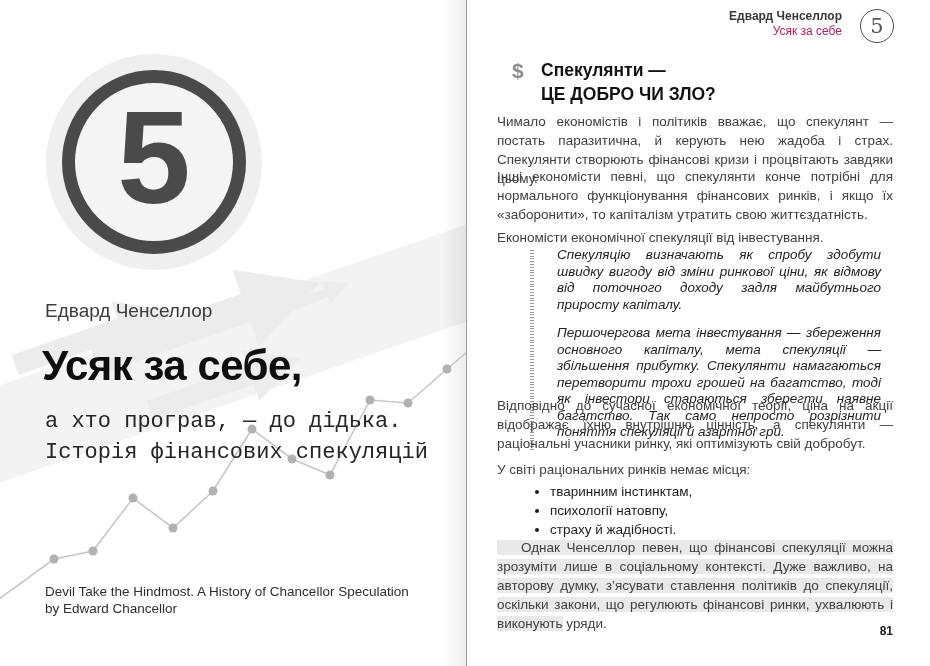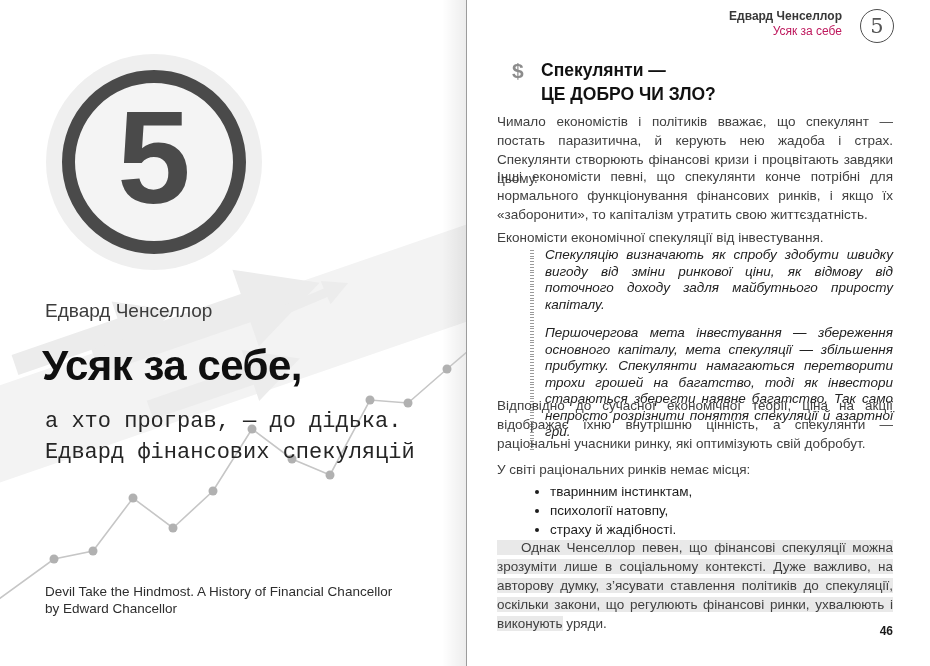--- a/index.html
+++ b/index.html
@@ -40,21 +40,21 @@
   .section-head{position:absolute;top:58px;left:45px;right:37px;display:flex;}
   .dollar{width:29px;font-size:21px;font-weight:600;color:var(--dollar,#8c8c8c);padding-top:1px;}
   .head-text{font-size:17.5px;font-weight:bold;line-height:24px;color:#111;}
   .head-line2{text-transform:uppercase;}
   .rp-p{position:absolute;left:30px;right:37px;margin:0;font-size:13.5px;line-height:19px;
     text-align:justify;color:#404040;}
   .p1{top:112px;} .p2{top:167px;} .p3{top:228px;} .p4{top:396px;} .p5{top:460px;}
   .quote-block{position:absolute;top:247px;left:63px;right:37px;padding-left:15px;}
   .quote-block::before{content:"";position:absolute;left:0;top:3px;bottom:3px;width:4px;
     background:repeating-linear-gradient(to bottom, var(--hatch,#9a9a9a) 0 1px, transparent 1px 2.8px);}
-  .quote-block p{margin:0 0 12px;font-style:italic;font-size:13.5px;line-height:16.5px;
+  .quote-block p{margin:0 12px 12px;font-style:italic;font-size:13.5px;line-height:16.5px;
     text-align:justify;color:#222;}
   .bullet-list{position:absolute;top:482px;left:30px;right:37px;margin:0;padding-left:53px;
     font-size:13.5px;line-height:19px;color:#1c1c1c;}
   .bullet-list li{padding-left:0;}
   .hl-p{top:538px;}
   .hl{background:var(--highlight_bg,#e9e9e9);padding-left:24px;}
   .page-number{position:absolute;top:624px;right:37px;font-size:12px;font-weight:bold;color:#1a1a1a;}
 </style>
 </head>
 <body>
@@ -96,24 +96,24 @@
 
     <div class="halo"></div>
     <div class="chapter-badge">
       <span class="num">5</span>
     </div>
 
     <div class="lp-author">Едвард Ченселлор</div>
     <div class="lp-title">Усяк за себе,</div>
     <div class="lp-subtitle">
       <div>а хто програв, — до дідька.</div>
-      <div>Едвард фінансових спекуляцій</div>
+      <div>Історія фінансових спекуляцій</div>
     </div>
     <div class="lp-source">
-      <div>Devil Take the Hindmost. A History of Financial Chancellor</div>
+      <div>Devil Take the Hindmost. A History of Chancellor Speculation</div>
       <div>by Edward Chancellor</div>
     </div>
 
     <div class="edge-shade"></div>
   </div>
 
   <div class="spine"></div>
 
   <div class="right-page">
 
@@ -144,15 +144,15 @@
     <p class="rp-p p5">У світі раціональних ринків немає місця:</p>
 
     <ul class="bullet-list">
       <li>тваринним інстинктам,</li>
       <li>психології натовпу,</li>
       <li>страху й жадібності.</li>
     </ul>
 
     <p class="rp-p hl-p"><span class="hl">Однак Ченселлор певен, що фінансові спекуляції можна зрозуміти лише в соціальному контексті. Дуже важливо, на авторову думку, з’ясувати ставлення політиків до спекуляції, оскільки закони, що регулюють фінансові ринки, ухвалюють і виконують</span><span> уряди.</span></p>
 
-    <div class="page-number">46</div>
+    <div class="page-number">81</div>
   </div>
 </div>
 
 </body></html>

